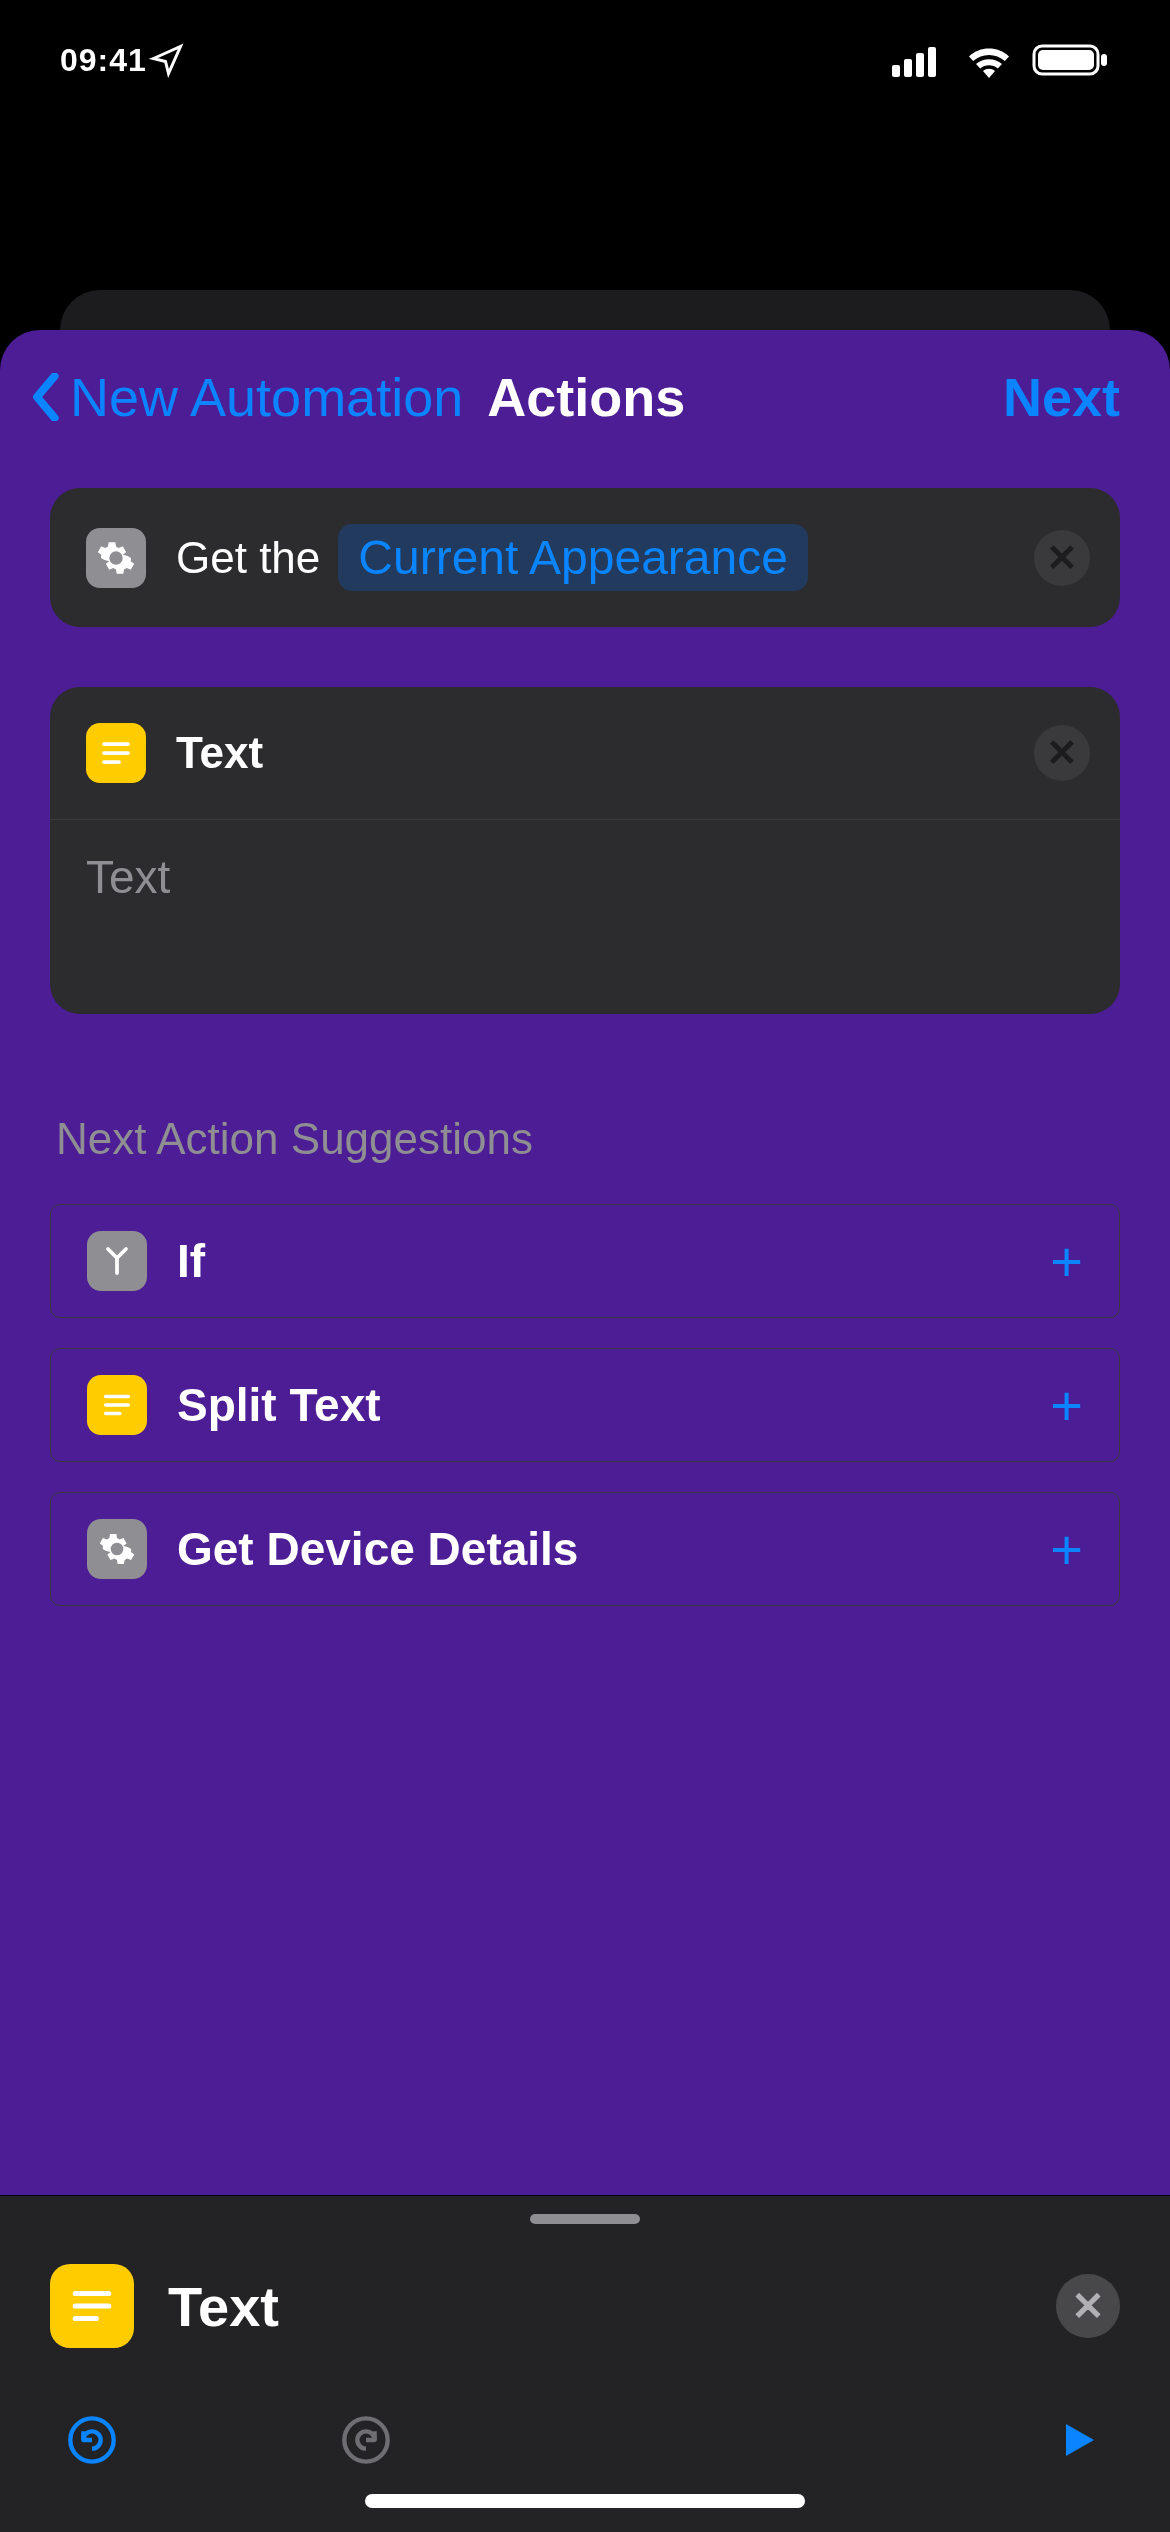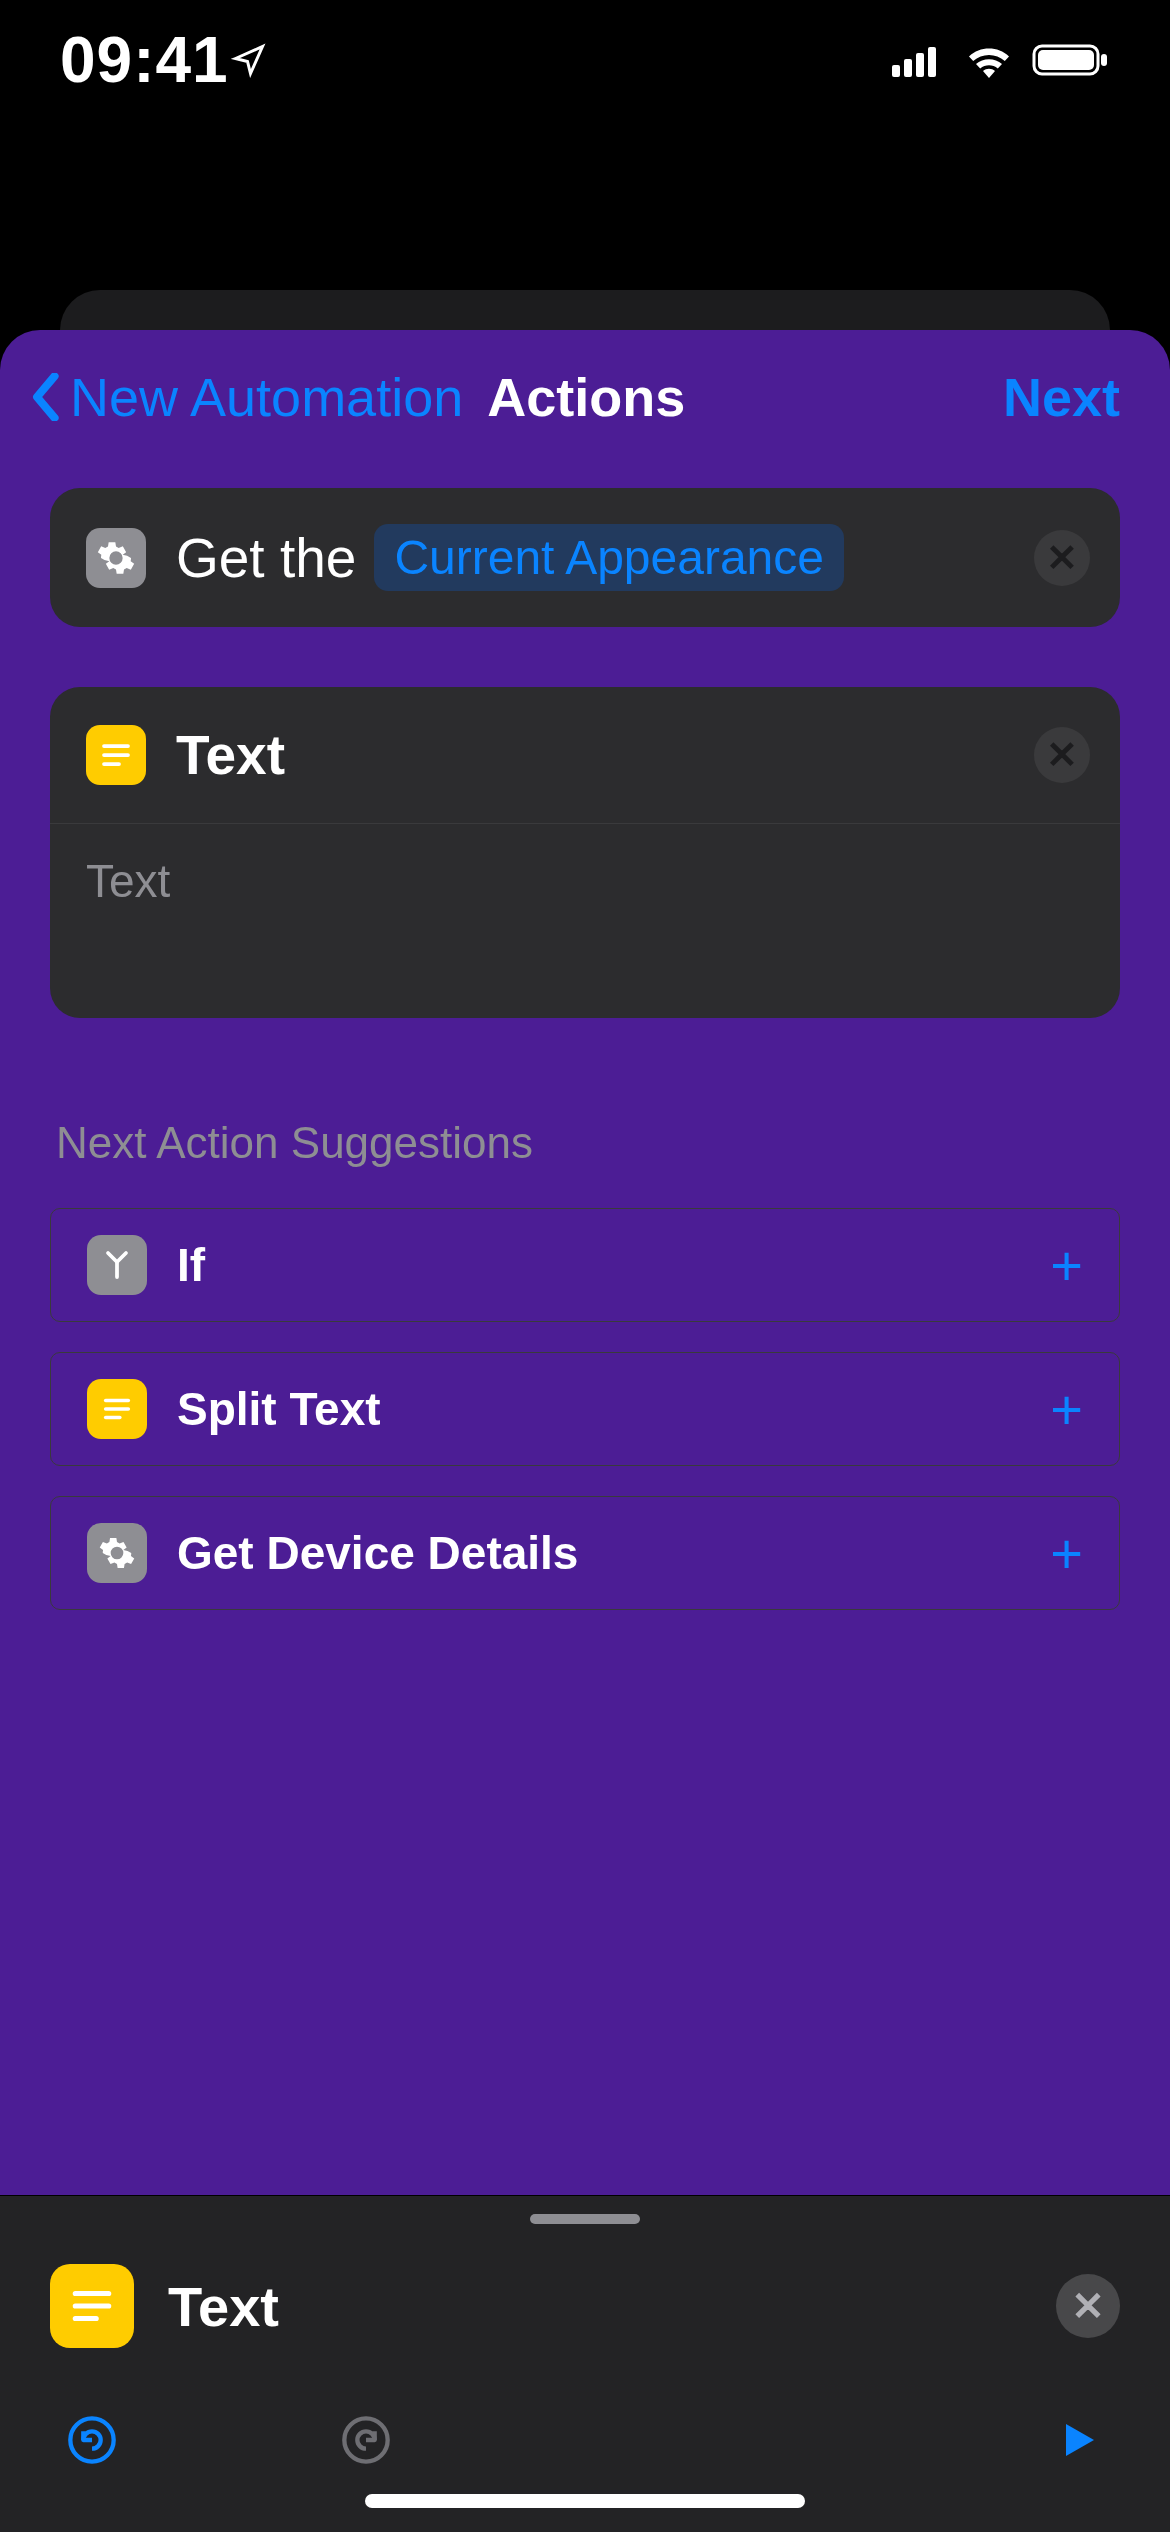--- a/index.html
+++ b/index.html
@@ -1,20 +1,20 @@
 <!DOCTYPE html>
 <html><head>
 <meta charset="utf-8">
 <style>
   * { box-sizing: border-box; margin: 0; padding: 0; }
   html, body { width: 1170px; height: 2532px; background: #000; font-family: -apple-system, "Helvetica Neue", Arial, sans-serif; color: #fff; overflow: hidden; }
 
   
   .status-bar { height: 120px; display: flex; align-items: center; justify-content: space-between; padding: 0 60px; }
-  .status-time { font-size: 64px; font-weight: 600; letter-spacing: 1px; display: flex; align-items: center; gap: 2px; }
+  .status-time { font-size: 32px; font-weight: 600; letter-spacing: 1px; display: flex; align-items: center; gap: 2px; }
   .status-right { display: flex; align-items: center; gap: 18px; }
 
   
   .peek { position: absolute; top: 290px; left: 60px; right: 60px; height: 80px; background: #1c1c1e; border-radius: 40px 40px 0 0; z-index: 0; }
 
   
   .sheet { position: absolute; top: 330px; left: 0; right: 0; bottom: 0; background: #4c1d95; border-radius: 40px 40px 0 0; z-index: 1; display: flex; flex-direction: column; }
 
   .nav { display: flex; align-items: center; padding: 36px 50px 20px 30px; }
   .nav-back { display: flex; align-items: center; gap: 10px; color: #0a84ff; font-size: 54px; font-weight: 400; }
@@ -22,21 +22,21 @@
   .nav-next { margin-left: auto; color: #0a84ff; font-size: 54px; font-weight: 600; }
 
   .content { padding: 40px 50px 0 50px; }
 
   .action-card { background: #2c2c2e; border-radius: 30px; margin-bottom: 60px; }
   .action-row { display: flex; align-items: center; padding: 36px 36px; position: relative; }
   .action-icon { width: 60px; height: 60px; border-radius: 14px; display: flex; align-items: center; justify-content: center; flex-shrink: 0; }
   .icon-gear { background: #8e8e93; }
   .icon-text { background: #ffcc00; }
   .icon-branch { background: #8e8e93; }
-  .action-label { font-size: 55px; font-weight: 400; margin-left: 30px; color: #fff; }
+  .action-label { font-size: 44px; font-weight: 400; margin-left: 30px; color: #fff; }
   .param-pill { background: #223a5e; color: #0a84ff; padding: 6px 20px; border-radius: 14px; font-size: 48px; margin-left: 18px; }
   .close-btn { position: absolute; right: 30px; width: 56px; height: 56px; border-radius: 50%; background: #3a3a3c; display: flex; align-items: center; justify-content: center; }
   .close-x { color: #1c1c1e; font-size: 38px; font-weight: 700; }
 
   .text-body { border-top: 1px solid #3a3a3c; padding: 30px 36px 110px 36px; }
   .text-placeholder { color: #8e8e93; font-size: 46px; }
 
   .suggestion-header { color: #8e8e93; font-size: 44px; font-weight: 400; margin: 100px 6px 40px 6px; }
   .suggestion-card { border: 1px solid #3a3a3c; border-radius: 10px; margin-bottom: 30px; display: flex; align-items: center; padding: 26px 36px; position: relative; }
   .suggestion-label { font-size: 46px; font-weight: 600; margin-left: 30px; }

